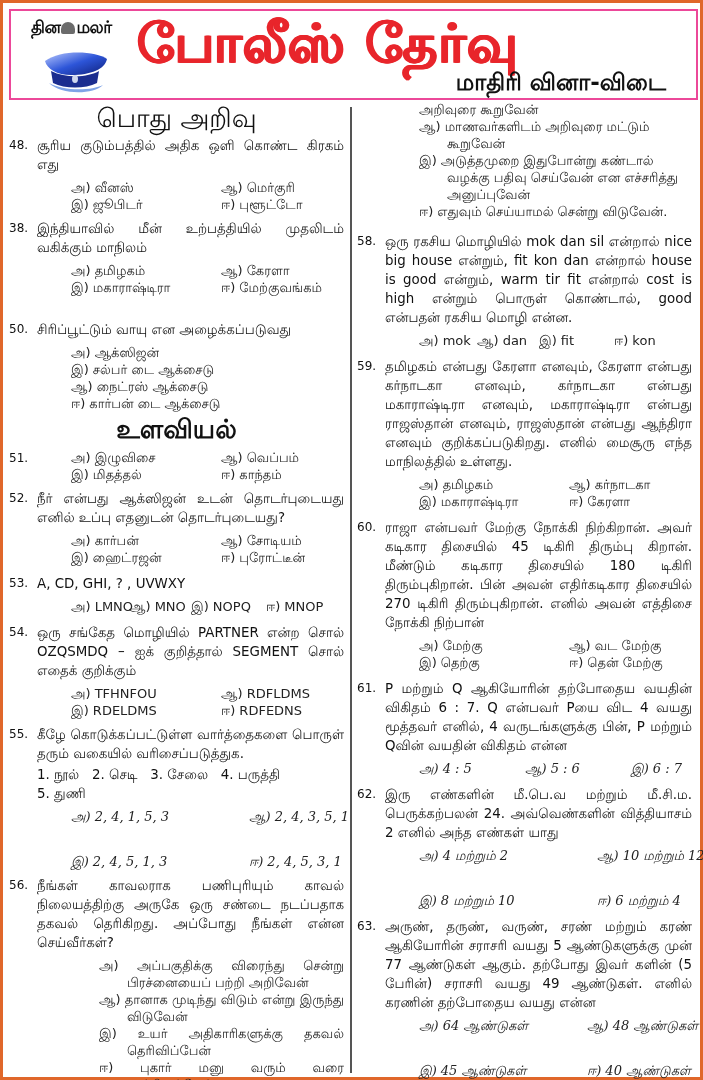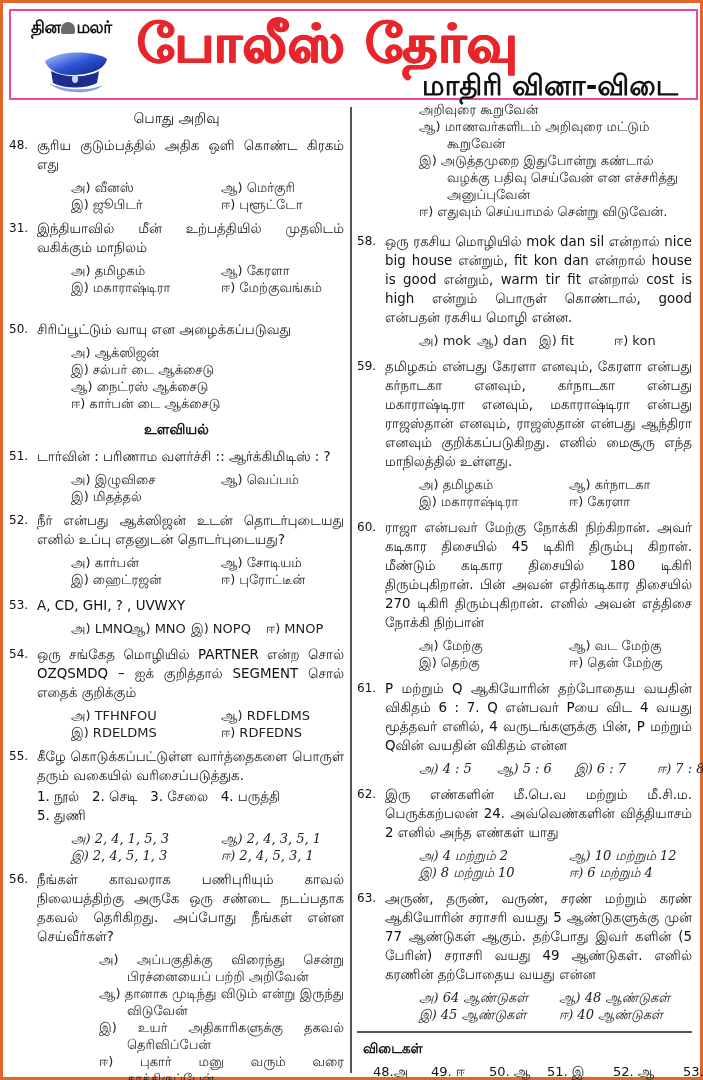--- a/index.html
+++ b/index.html
@@ -3,35 +3,35 @@
 <meta charset="utf-8">
 <style>
   html,body{margin:0;padding:0;background:#fff;}
   body{width:703px;height:1080px;overflow:hidden;font-family:"DejaVu Sans",sans-serif;color:#111;}
   .page{position:relative;width:697px;height:1074px;border:3px solid #e0672a;background:#fff;}
   .header{position:absolute;left:6px;top:6px;width:685px;height:87px;border:2px solid #ec4899;background:#fff;}
   .logo{position:absolute;left:20px;top:6px;font-weight:bold;font-size:17px;color:#111;letter-spacing:-0.5px;}
   .logo .lotus{display:inline-block;width:14px;height:12px;border-radius:7px 7px 2px 2px;background:#6b6b6b;vertical-align:middle;margin:0 1px;}
   .cap{position:absolute;left:30px;top:38px;width:68px;height:46px;}
   .title{position:absolute;left:120px;top:2px;font-size:53px;font-weight:bold;color:#e8252b;letter-spacing:1px;white-space:nowrap;text-shadow:1px 0 #e8252b,-1px 0 #e8252b;margin-left:6px;}
-  .subtitle{position:absolute;right:18px;top:58px;font-size:28px;font-weight:bold;color:#111;white-space:nowrap;}
+  .subtitle{position:absolute;right:30px;top:58px;font-size:23px;font-weight:bold;color:#111;white-space:nowrap;}
   .col{position:absolute;top:98px;font-size:13.4px;line-height:19px;}
   .col.left{left:6px;width:335px;}
   .col.right{left:354px;width:335px;}
   .vdivider{position:absolute;left:347px;top:104px;width:1.5px;height:966px;background:#555;}
-  .sec-title{text-align:center;font-size:14px;line-height:30px;margin:2px 0 2px;}
+  .sec-title{text-align:center;font-size:26px;line-height:30px;margin:2px 0 2px;}
   .sec-title.bold{font-weight:bold;}
   .q{position:relative;padding-left:28px;margin-top:3px;text-align:justify;}
   .q .num{position:absolute;left:0;top:0;font-size:12px;}
   .opts{display:grid;grid-template-columns:150px 180px;margin:5px 0 0 34px;font-size:13px;line-height:17px;color:#222;}
   .opts.four{grid-template-columns:58px 62px 75px 80px;}
   .opts.one{grid-template-columns:1fr;}
   .opts .o{white-space:nowrap;}
   .opts.wrap .o{white-space:normal;text-indent:-28px;padding-left:28px;}
-  .italic{font-style:italic;font-family:"DejaVu Serif",serif;}
+  .italic{font-style:italic;font-family:"DejaVu Serif",serif;gap:28px;}
   .hr{height:1.5px;background:#555;margin:8px 0 6px;}
   .answers-title{font-weight:bold;font-size:13.5px;margin:2px 0 4px 6px;}
   .ans-grid{display:grid;grid-template-columns:58px 58px 58px 66px 70px 40px;row-gap:2px;margin-left:16px;font-size:13px;}
 </style>
 </head>
 <body>
 
 <div class="page">
 
   <div class="header">
@@ -65,21 +65,21 @@
       <span>சூரிய குடும்பத்தில் அதிக ஒளி கொண்ட கிரகம் எது</span>
       <div class="opts">
         <span class="o">அ) வீனஸ்</span>
         <span class="o">ஆ) மெர்குரி</span>
         <span class="o">இ) ஜூபிடர்</span>
         <span class="o">ஈ) புளூட்டோ</span>
       </div>
     </div>
 
     <div class="q" style="margin-top:6px">
-      <span class="num">31.</span>
+      <span class="num">38.</span>
       <span>இந்தியாவில் மீன் உற்பத்தியில் முதலிடம் வகிக்கும் மாநிலம்</span>
       <div class="opts">
         <span class="o">அ) தமிழகம்</span>
         <span class="o">ஆ) கேரளா</span>
         <span class="o">இ) மகாராஷ்டிரா</span>
         <span class="o">ஈ) மேற்குவங்கம்</span>
       </div>
     </div>
 
     <div class="q" style="margin-top:24px">
@@ -90,25 +90,25 @@
         <span class="o" style="grid-column:1/3">இ) சல்பர் டை ஆக்சைடு</span>
         <span class="o">ஆ) நைட்ரஸ் ஆக்சைடு</span>
         <span class="o" style="grid-column:1/3">ஈ) கார்பன் டை ஆக்சைடு</span>
       </div>
     </div>
 
     <div class="sec-title bold">உளவியல்</div>
 
     <div class="q">
       <span class="num">51.</span>
-      <span>டார்வின் : பரிணாம வளர்ச்சி :: ஆர்க்கிமிடிஸ் : ?</span>
       <div class="opts">
         <span class="o">அ) இழுவிசை</span>
         <span class="o">ஆ) வெப்பம்</span>
         <span class="o">இ) மிதத்தல்</span>
+        <span class="o">ஈ) காந்தம்</span>
       </div>
     </div>
 
     <div class="q" style="margin-top:6px">
       <span class="num">52.</span>
       <span>நீர் என்பது ஆக்ஸிஜன் உடன் தொடர்புடையது எனில் உப்பு எதனுடன் தொடர்புடையது?</span>
       <div class="opts">
         <span class="o">அ) கார்பன்</span>
         <span class="o">ஆ) சோடியம்</span>
         <span class="o">இ) ஹைட்ரஜன்</span>

